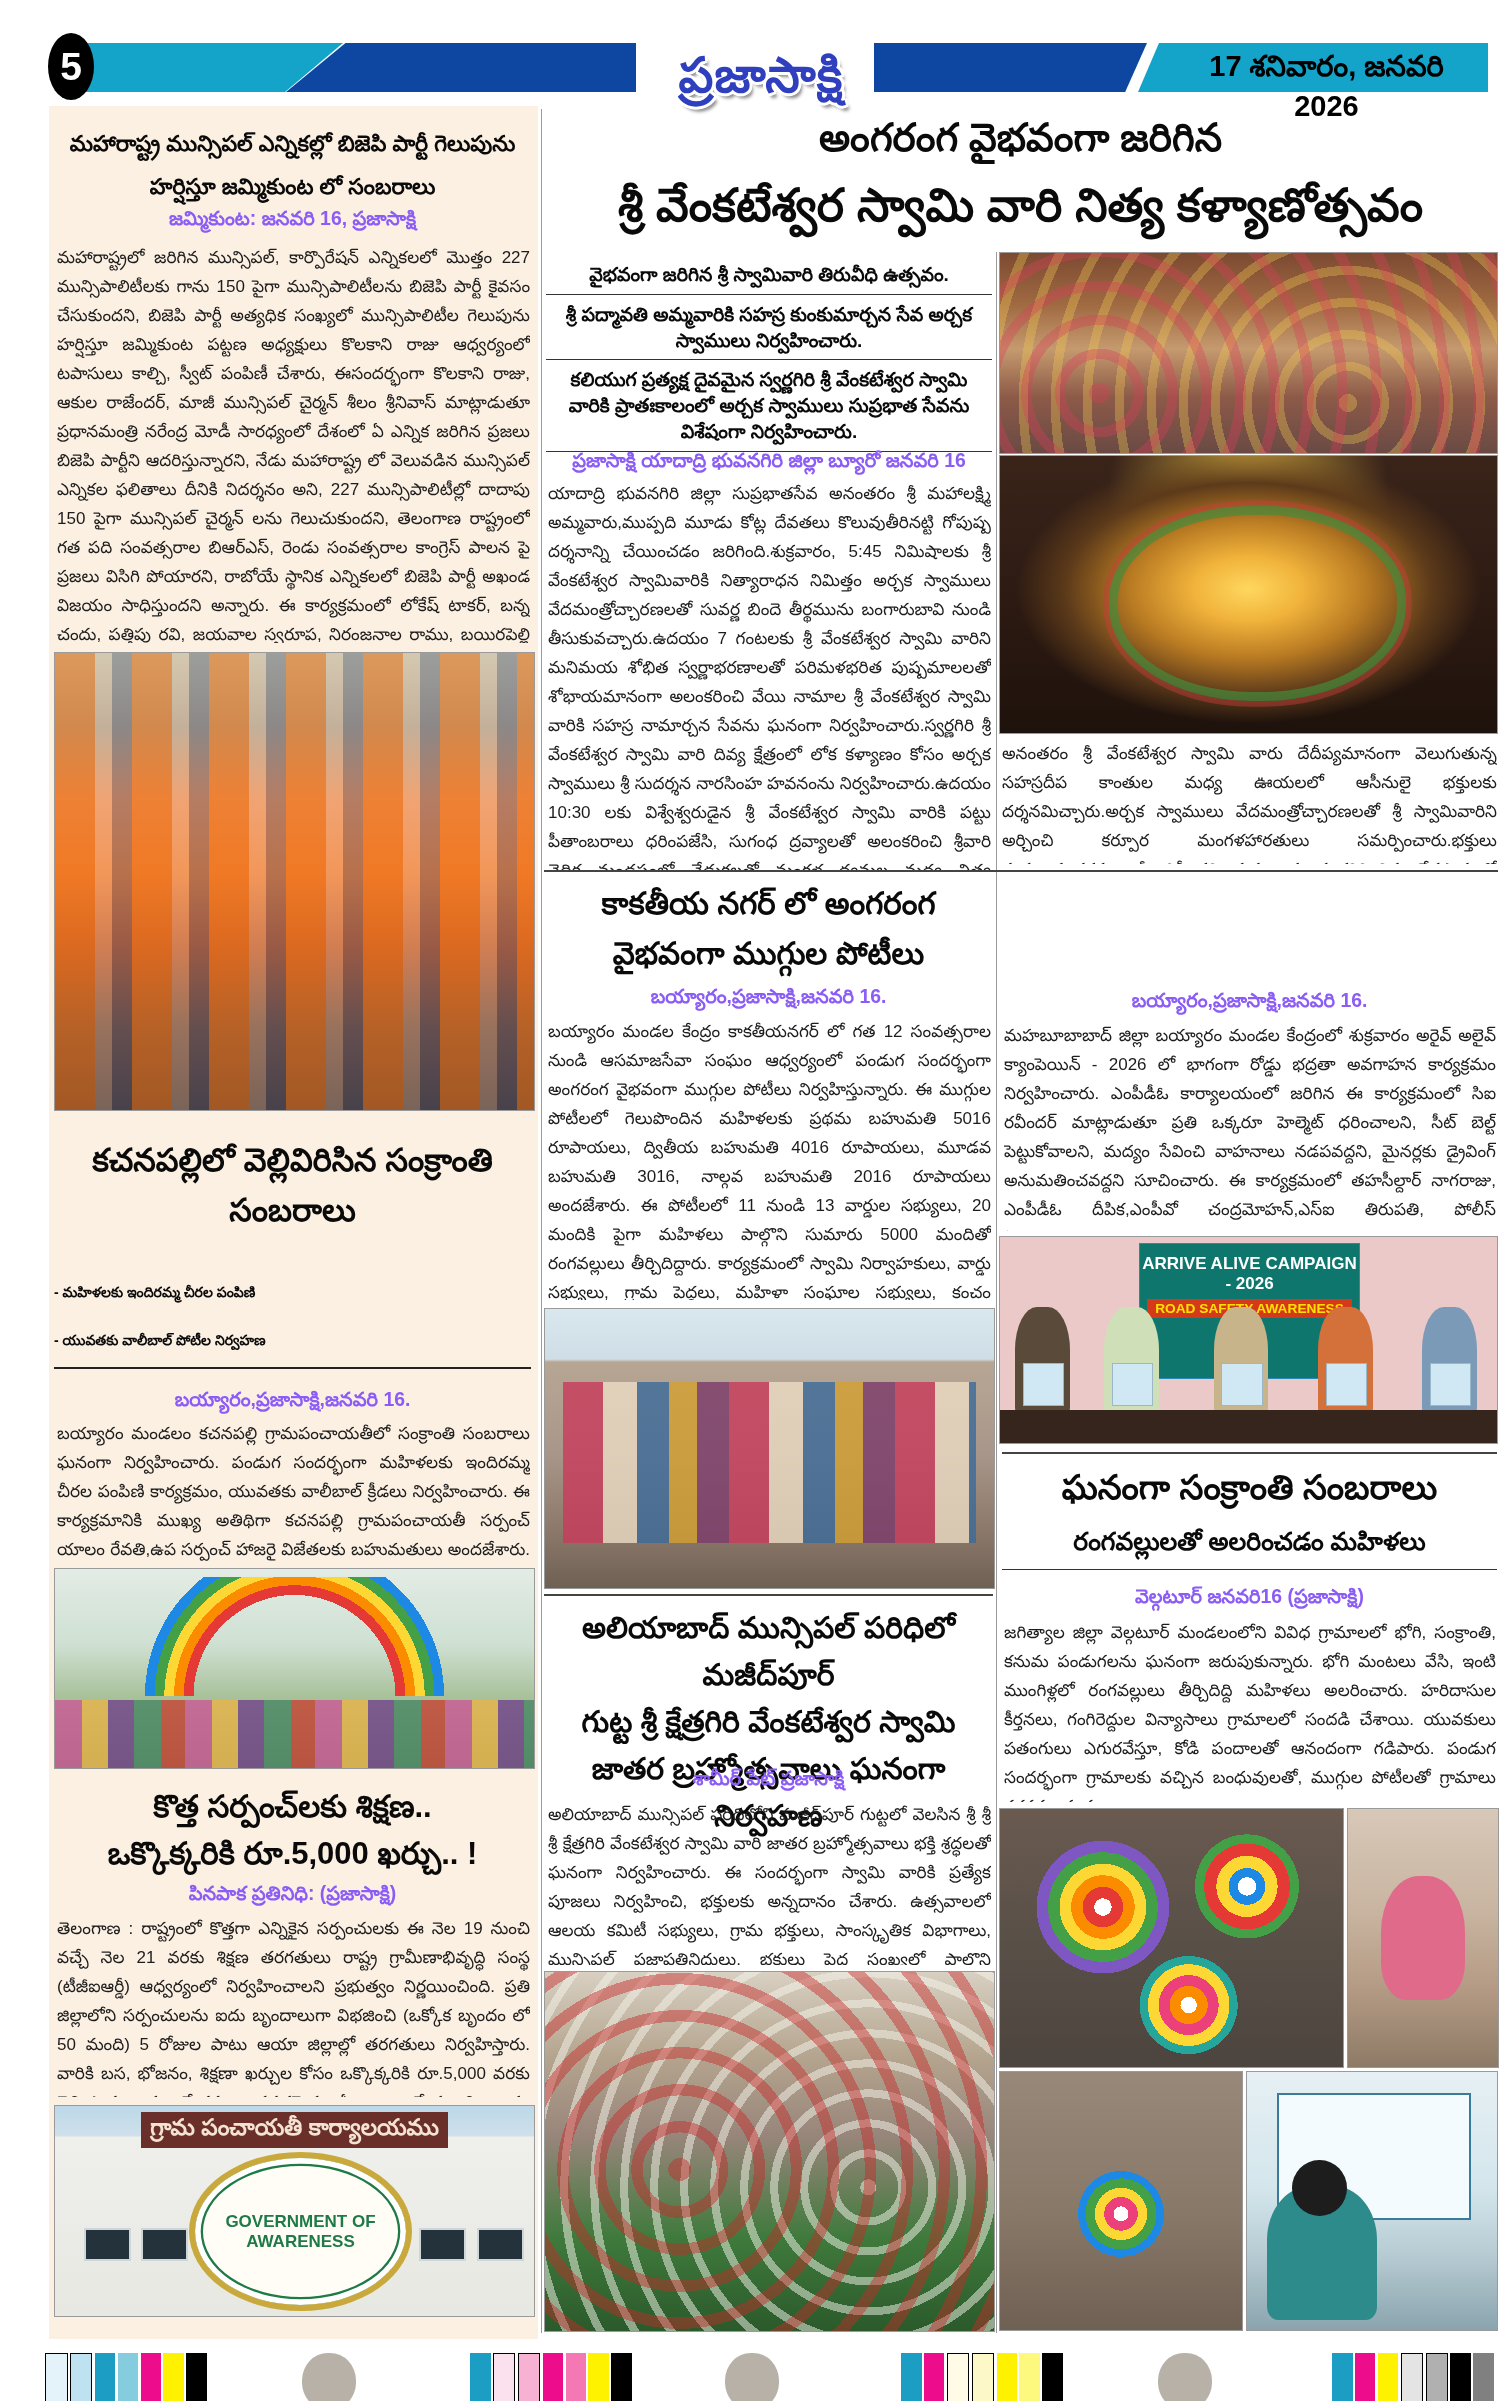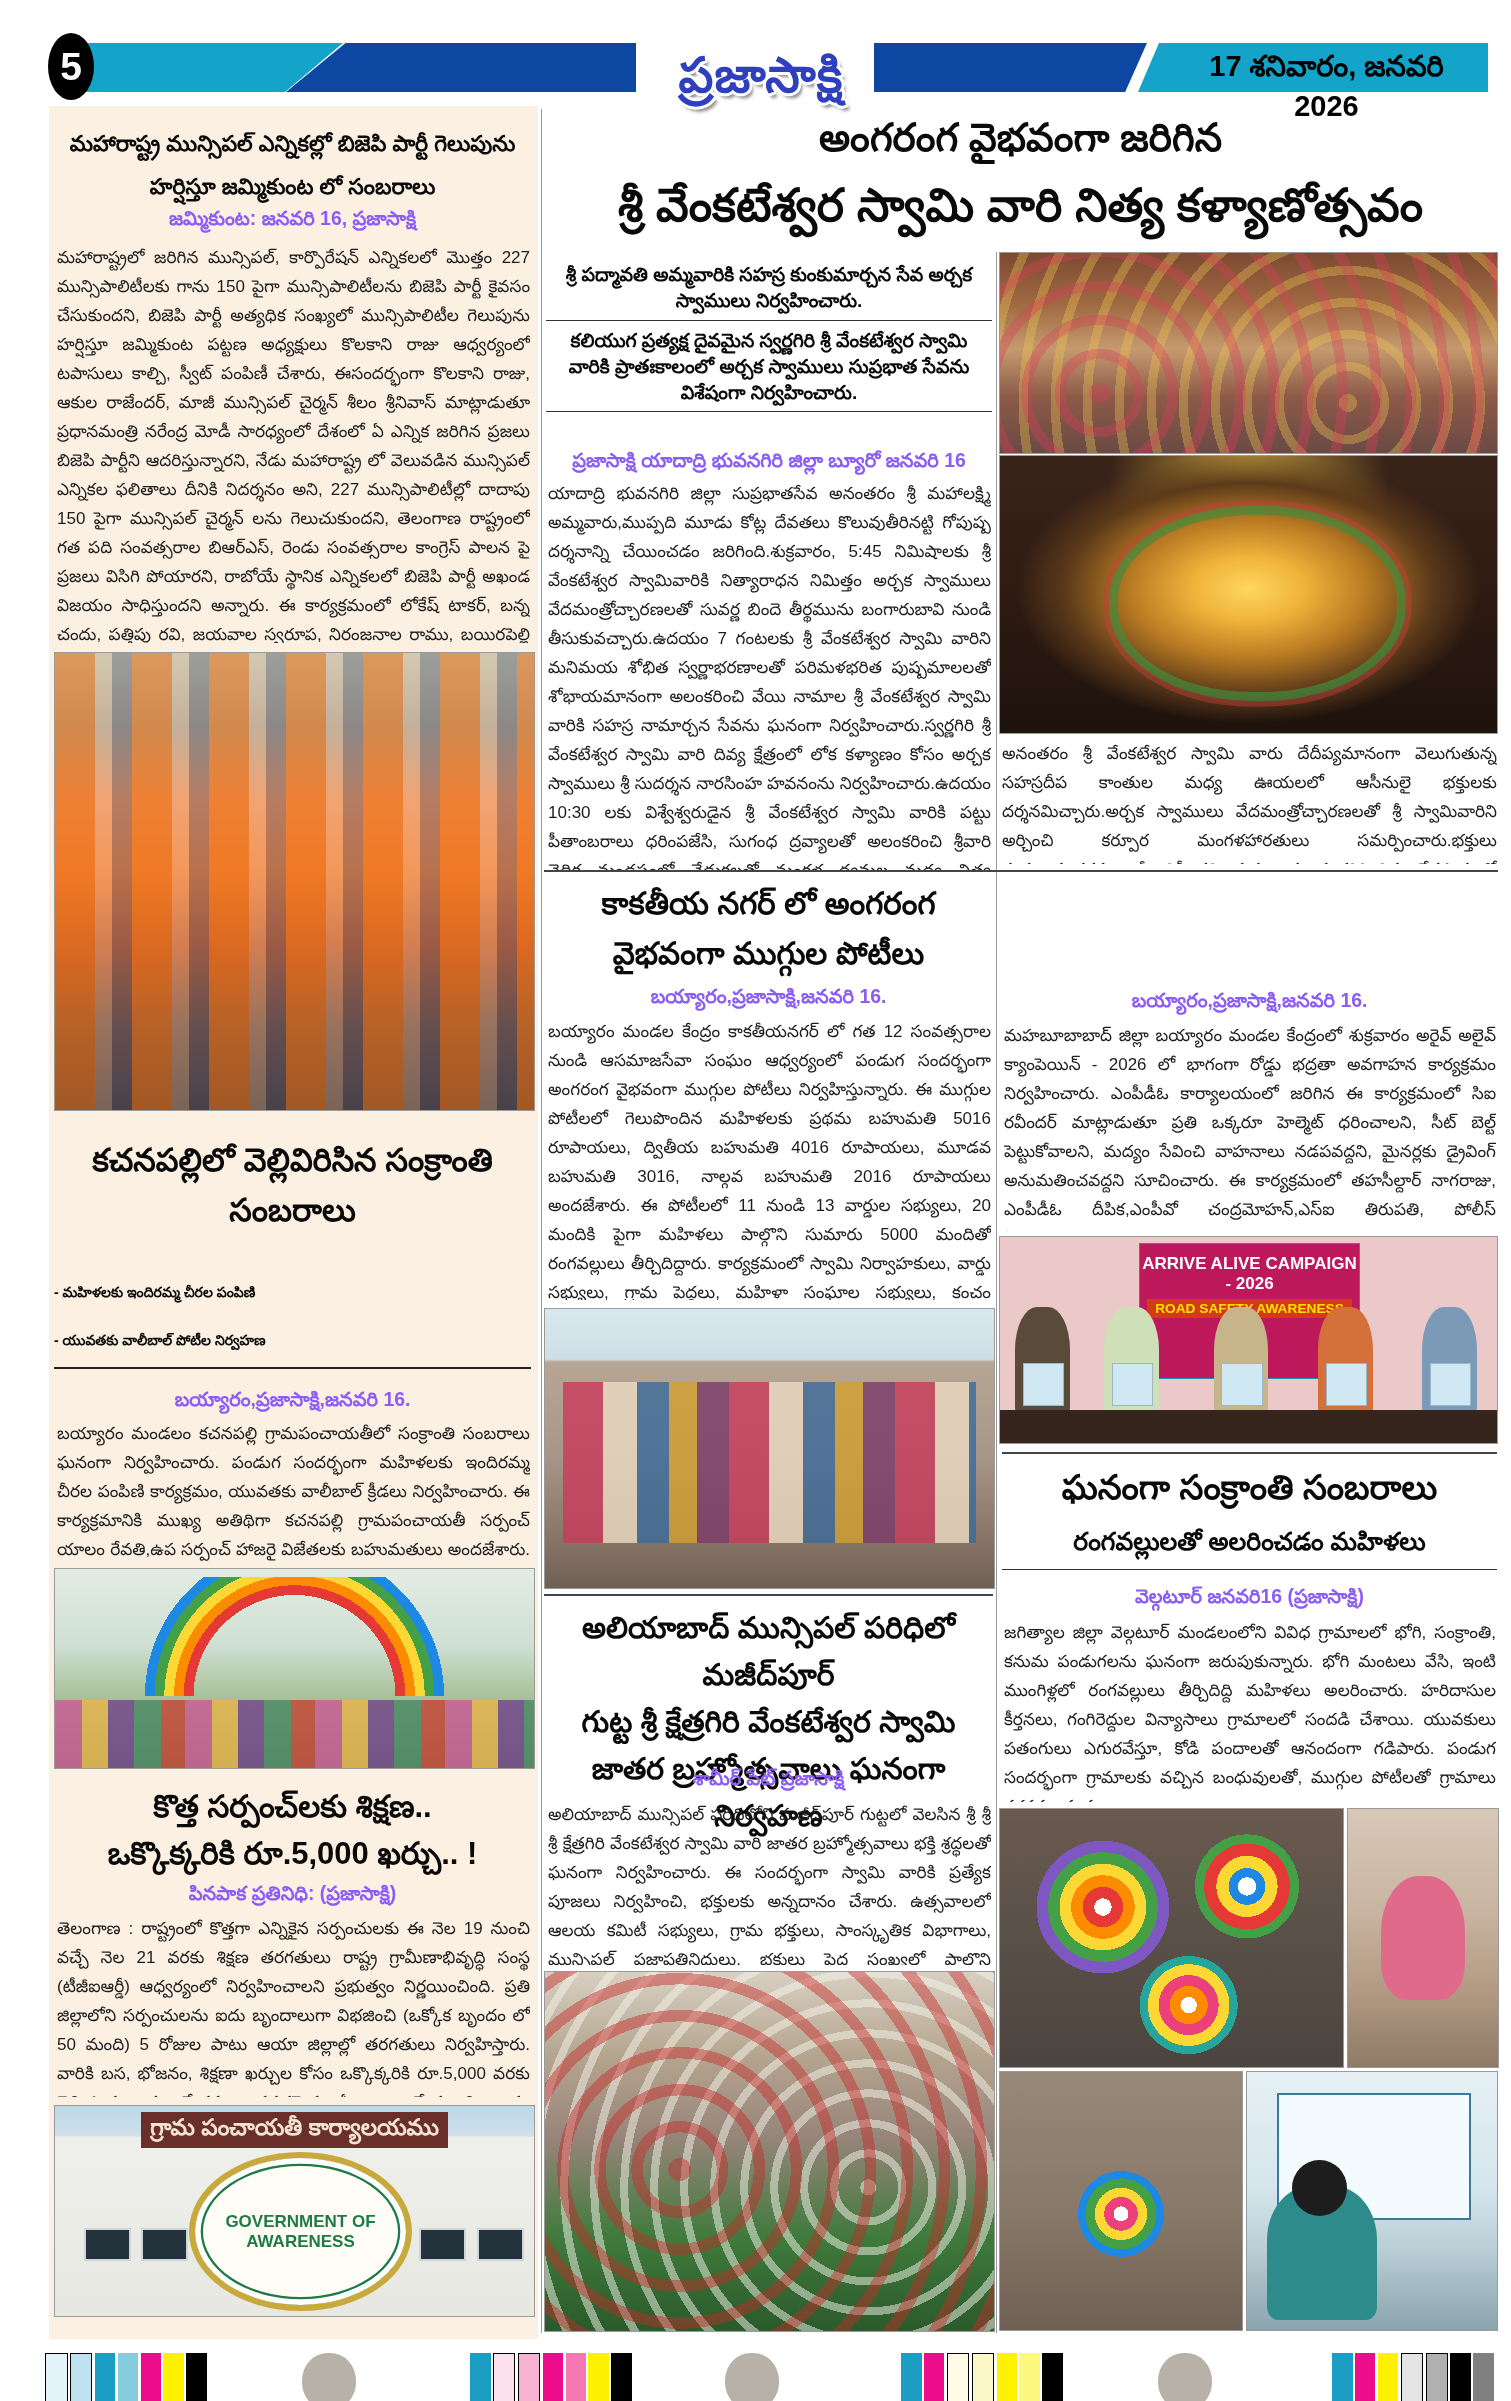--- a/index.html
+++ b/index.html
@@ -53,21 +53,21 @@
      radial-gradient(ellipse at 50% 48%,#ffd75e 0%,#f0b23a 16%,#b87a22 34%,#5c3a1a 52%,transparent 66%),
      radial-gradient(ellipse at 50% 14%,#caa23c 0%,transparent 40%),
      linear-gradient(180deg,#3a241a 0%,#2c1a12 55%,#1e120c 100%);}
   .garland{position:absolute;left:22%;top:18%;width:56%;height:64%;border:9.1px solid rgba(70,140,60,.7);border-radius:48%;
      box-shadow:0 0 0 5.7px rgba(200,60,60,.45);}
   .ph-award{background:
      linear-gradient(180deg,#d9e7ee 0%,#cfdde6 18%,#b8a694 19%,#a8968a 52%,#8d7a6c 78%,#6f6054 100%);}
   .stage-people{position:absolute;left:4%;top:26%;width:92%;height:58%;
      background:repeating-linear-gradient(90deg,#c83a5a 0 40px,#ecdcc4 40px 74px,#3a6a9a 74px 106px,#d4a030 106px 134px,#7a3a6a 134px 166px);opacity:.8;}
   .ph-arrive{background:#ecc9c9;}
-  .arrive-banner{position:absolute;left:28%;top:3%;width:44%;height:60%;background:#be185d;border:1.7px solid #2a88b8;
+  .arrive-banner{position:absolute;left:28%;top:3%;width:44%;height:60%;background:#0f766e;border:1.7px solid #2a88b8;
      display:flex;flex-direction:column;align-items:center;padding-top:2%;}
   .arrive-title{color:#fff;font-weight:bold;font-size:17px;text-align:center;}
   .arrive-strip{margin-top:4.6px;background:#d43a1a;color:#ffe200;font-weight:bold;font-size:13.7px;padding:2.3px 8px;text-align:center;}
   .arrive-table{position:absolute;left:0;bottom:0;width:100%;height:16%;background:#35251d;}
   .fig{position:absolute;bottom:14%;width:11%;height:52%;border-radius:40% 40% 6% 6%;}
   .fig .poster{position:absolute;left:14%;bottom:8%;width:72%;height:38%;background:#cfe8f4;border:1.1px solid #9ab8c8;}
   .ph-jatara{background:
      repeating-radial-gradient(circle at 30% 55%,rgba(200,40,40,.45) 0 11.4px,transparent 11.4px 37px),
      repeating-radial-gradient(circle at 72% 60%,rgba(245,245,235,.5) 0 8px,transparent 8px 30px),
      linear-gradient(180deg,#d8d0c2 0%,#b4a48e 24%,#97857a 46%,#3f7a3c 74%,#2b5a2b 100%);}
@@ -137,20 +137,21 @@
     <div class="win" style="left:18%;top:58%;"></div>
     <div class="win" style="left:76%;top:58%;"></div>
     <div class="win" style="left:88%;top:58%;"></div>
     <div class="emblem">GOVERNMENT OF AWARENESS</div>
   </div>
 
   <div class="abs headline" style="left:543px;top:111px;width:955px;font-size:39px;line-height:53px;">అంగరంగ వైభవంగా జరిగిన</div>
   <div class="abs headline" style="left:543px;top:172px;width:955px;font-size:46px;line-height:67px;">శ్రీ వేంకటేశ్వర స్వామి వారి నిత్య కళ్యాణోత్సవం</div>
 
   <div class="abs" style="left:546px;top:262px;width:446px;">
+    <div class="intro-line">వైభవంగా జరిగిన శ్రీ స్వామివారి తిరువీధి ఉత్సవం.</div>
     <div class="intro-line">శ్రీ పద్మావతి అమ్మవారికి సహస్ర కుంకుమార్చన సేవ అర్చక స్వాములు నిర్వహించారు.</div>
     <div class="intro-line">కలియుగ ప్రత్యక్ష దైవమైన స్వర్ణగిరి శ్రీ వేంకటేశ్వర స్వామి వారికి ప్రాతఃకాలంలో అర్చక స్వాములు సుప్రభాత సేవను విశేషంగా నిర్వహించారు.</div>
   </div>
   <div class="abs byline" style="left:546px;top:449px;width:446px;">ప్రజాసాక్షి యాదాద్రి భువనగిరి జిల్లా బ్యూరో జనవరి 16</div>
   <div class="abs body-text" style="left:548px;top:479px;width:443px;height:392px;">యాదాద్రి భువనగిరి జిల్లా సుప్రభాతసేవ అనంతరం శ్రీ మహాలక్ష్మి అమ్మవారు,ముప్పది మూడు కోట్ల దేవతలు కొలువుతీరినట్టి గోపుష్ప దర్శనాన్ని చేయించడం జరిగింది.శుక్రవారం, 5:45 నిమిషాలకు శ్రీ వేంకటేశ్వర స్వామివారికి నిత్యారాధన నిమిత్తం అర్చక స్వాములు వేదమంత్రోచ్చారణలతో సువర్ణ బిందె తీర్థమును బంగారుబావి నుండి తీసుకువచ్చారు.ఉదయం 7 గంటలకు శ్రీ వేంకటేశ్వర స్వామి వారిని మనిమయ శోభిత స్వర్ణాభరణాలతో పరిమళభరిత పుష్పమాలలతో శోభాయమానంగా అలంకరించి వేయి నామాల శ్రీ వేంకటేశ్వర స్వామి వారికి సహస్ర నామార్చన సేవను ఘనంగా నిర్వహించారు.స్వర్ణగిరి శ్రీ వేంకటేశ్వర స్వామి వారి దివ్య క్షేత్రంలో లోక కళ్యాణం కోసం అర్చక స్వాములు శ్రీ సుదర్శన నారసింహ హవనంను నిర్వహించారు.ఉదయం 10:30 లకు విశ్వేశ్వరుడైన శ్రీ వేంకటేశ్వర స్వామి వారికి పట్టు పీతాంబరాలు ధరింపజేసి, సుగంధ ద్రవ్యాలతో అలంకరించి శ్రీవారి వైదిక మండపంలో వేడుకలతో మంగళ ధ్వనుల మధ్య నిత్య కళ్యాణోత్సవం వైభవంగా నిర్వహించారు. సాయంత్రం 6:30 కు ఆస్థానమండపంలో స్వామివారి తిరుమంజన సేవ నిర్వహించారు.తిరువీధి ఉత్సవ మధ్య శ్రీ స్వామివారు భక్తులకు దర్శనమిచ్చారు.</div>
 
   <div class="photo ph-devotees" style="left:999px;top:252px;width:497px;height:200px;"></div>
   <div class="photo ph-deity" style="left:999px;top:455px;width:497px;height:277px;">
     <div class="garland"></div>
   </div>

